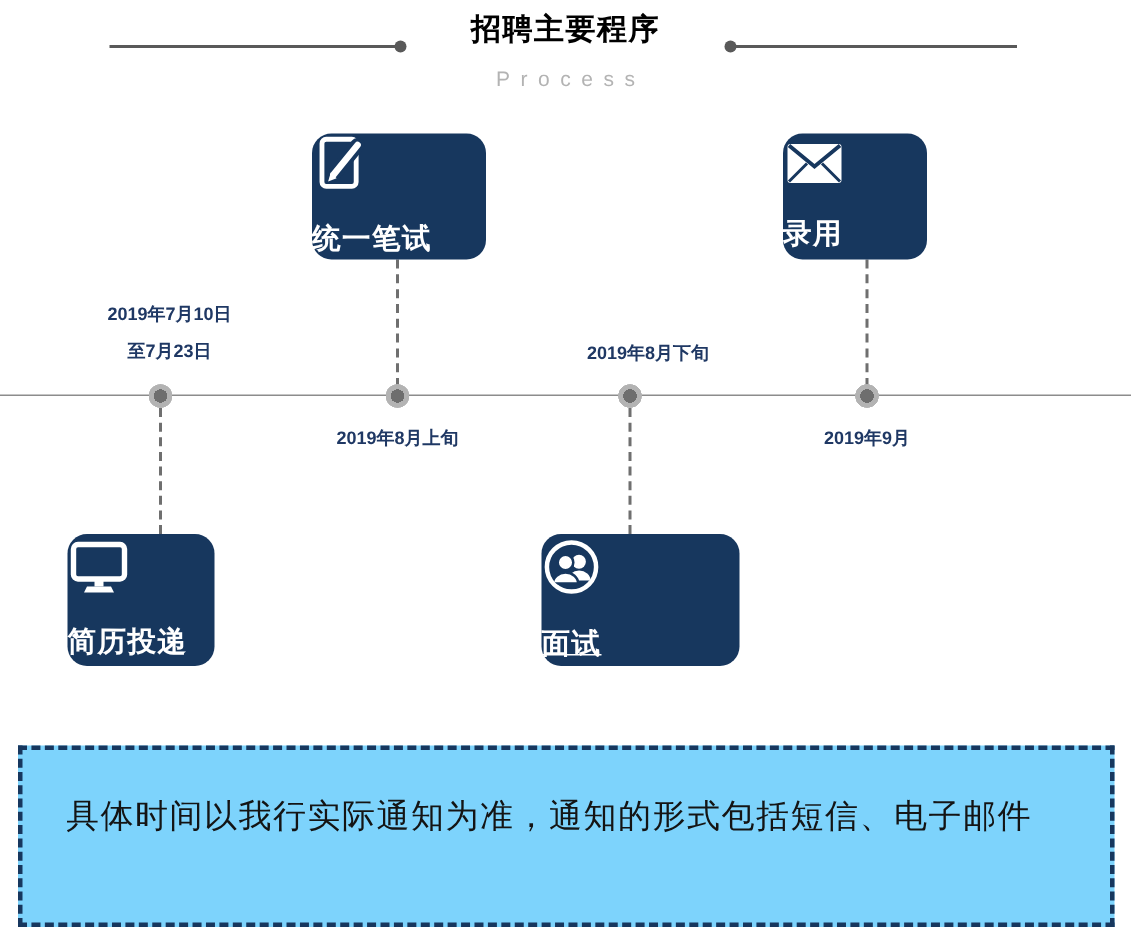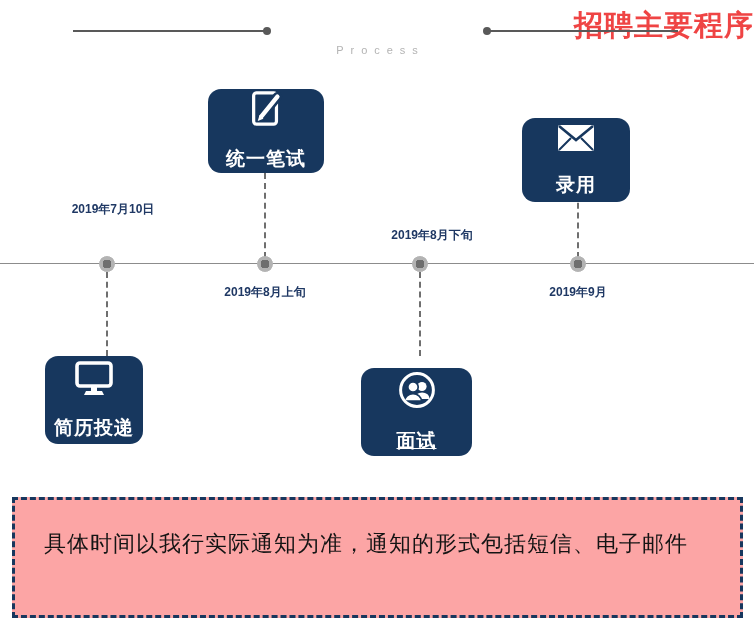--- a/index.html
+++ b/index.html
@@ -11,31 +11,31 @@
     width: 754px;
     height: 630px;
     background: #ffffff;
     overflow: hidden;
   }
 
   
   .title {
     position: absolute;
     left: 0; right: 0; top: 6px;
-    text-align: right;
-    font-size: 29px;
+    text-align: center;
+    font-size: 20px;
     font-weight: 600;
-    color: #ef4444;
+    color: #000000;
     letter-spacing: 1px;
   }
   .subtitle {
     position: absolute;
     left: 0; right: 0; top: 44px;
     text-align: center;
-    font-size: 11px;
+    font-size: 14px;
     color: #b3b3b3;
     letter-spacing: 7px;
     text-indent: 7px;
   }
   .hline {
     position: absolute;
     top: 30px;
     height: 2px;
     background: #595959;
   }
@@ -81,39 +81,38 @@
     line-height: 25px;
   }
 
   .ms-box {
     position: absolute;
     background: #17375E;
     border-radius: 13px;
     color: #ffffff;
     display: flex;
     flex-direction: column;
-    align-items: center;
     justify-content: center;
     gap: 18px;
   }
   .ms-icon { display: block; line-height: 0; }
   .ms-label {
     font-size: 19px;
     font-weight: 600;
     letter-spacing: 1px;
     color: #ffffff;
   }
 
   
   .notice {
     position: absolute;
     left: 12px; top: 497px;
     width: 731px; height: 121px;
     border: 3px dashed #17375E;
-    background: #fca5a5;
+    background: #7dd3fc;
     padding: 27px 10px 0 29px;
   }
   .notice-line {
     font-size: 22px;
     line-height: 33px;
     color: #141414;
     letter-spacing: 1px;
     white-space: nowrap;
   }
 </style>
@@ -136,20 +135,21 @@
   <div class="connector" style="left:419px; top:272px; height:84px;"></div>
   <div class="connector" style="left:577px; top:173px; height:85px;"></div>
 
   <div class="tl-dot" style="left:99px;"></div>
   <div class="tl-dot" style="left:257px;"></div>
   <div class="tl-dot" style="left:412px;"></div>
   <div class="tl-dot" style="left:570px;"></div>
 
   <div class="ms-date" style="left:18px;  top:197px; width:190px;">
     <div>2019年7月10日</div>
+    <div>至7月23日</div>
   </div>
   <div class="ms-date" style="left:172px; top:280px; width:186px;">
     <div>2019年8月上旬</div>
   </div>
   <div class="ms-date" style="left:339px; top:223px; width:186px;text-align:center;">
     <div>2019年8月下旬</div>
   </div>
   <div class="ms-date" style="left:483px; top:280px; width:190px;">
     <div>2019年9月</div>
   </div>
@@ -159,21 +159,21 @@
       <svg width="38" height="38" viewBox="0 0 40 40">
         <rect x="7" y="3" width="24" height="33" rx="3" fill="none" stroke="#ffffff" stroke-width="3.4"></rect>
         <path d="M15 28 L32 7" stroke="#17375E" stroke-width="10" stroke-linecap="round" fill="none"></path>
         <path d="M15 28 L32 7" stroke="#ffffff" stroke-width="4.6" stroke-linecap="round" fill="none"></path>
         <path d="M11.3 32.6 L13.2 26.4 L17.3 30.3 Z" fill="#ffffff"></path>
       </svg>
     </span>
     <span class="ms-label">统一笔试</span>
   </div>
 
-  <div class="ms-box" style="left:522px; top:89px; width:108px; height:84px;margin-top:29px;">
+  <div class="ms-box" style="left:522px; top:89px; width:96px; height:84px;">
     <span class="ms-icon">
       <svg width="42" height="32" viewBox="0 0 42 32">
         <rect x="3" y="3" width="36" height="26" rx="2" fill="#ffffff"></rect>
         <path d="M4 4 L21 18 L38 4" fill="none" stroke="#17375E" stroke-width="2.6"></path>
         <path d="M4 28 L16 16 M38 28 L26 16" fill="none" stroke="#17375E" stroke-width="2"></path>
       </svg>
     </span>
     <span class="ms-label">录用</span>
   </div>
 
@@ -181,21 +181,21 @@
     <span class="ms-icon">
       <svg width="42" height="38" viewBox="0 0 42 38">
         <rect x="4" y="4" width="34" height="23" rx="3" fill="none" stroke="#ffffff" stroke-width="3.6"></rect>
         <rect x="18" y="27" width="6" height="5" fill="#ffffff"></rect>
         <path d="M13 32 H29 L31 36 H11 Z" fill="#ffffff"></path>
       </svg>
     </span>
     <span class="ms-label">简历投递</span>
   </div>
 
-  <div class="ms-box" style="left:361px; top:368px; width:111px; height:88px;text-decoration:underline;">
+  <div class="ms-box" style="left:361px; top:356px; width:132px; height:88px;text-decoration:underline;">
     <span class="ms-icon">
       <svg width="40" height="40" viewBox="0 0 40 40">
         <defs>
             <clipPath id="pc">
               <circle cx="20" cy="20" r="15"></circle>
             </clipPath>
           </defs>
         <circle cx="20" cy="20" r="16.4" fill="none" stroke="#ffffff" stroke-width="3"></circle>
         <g clip-path="url(#pc)">
           <circle cx="25" cy="16.5" r="4.6" fill="#ffffff"></circle>

